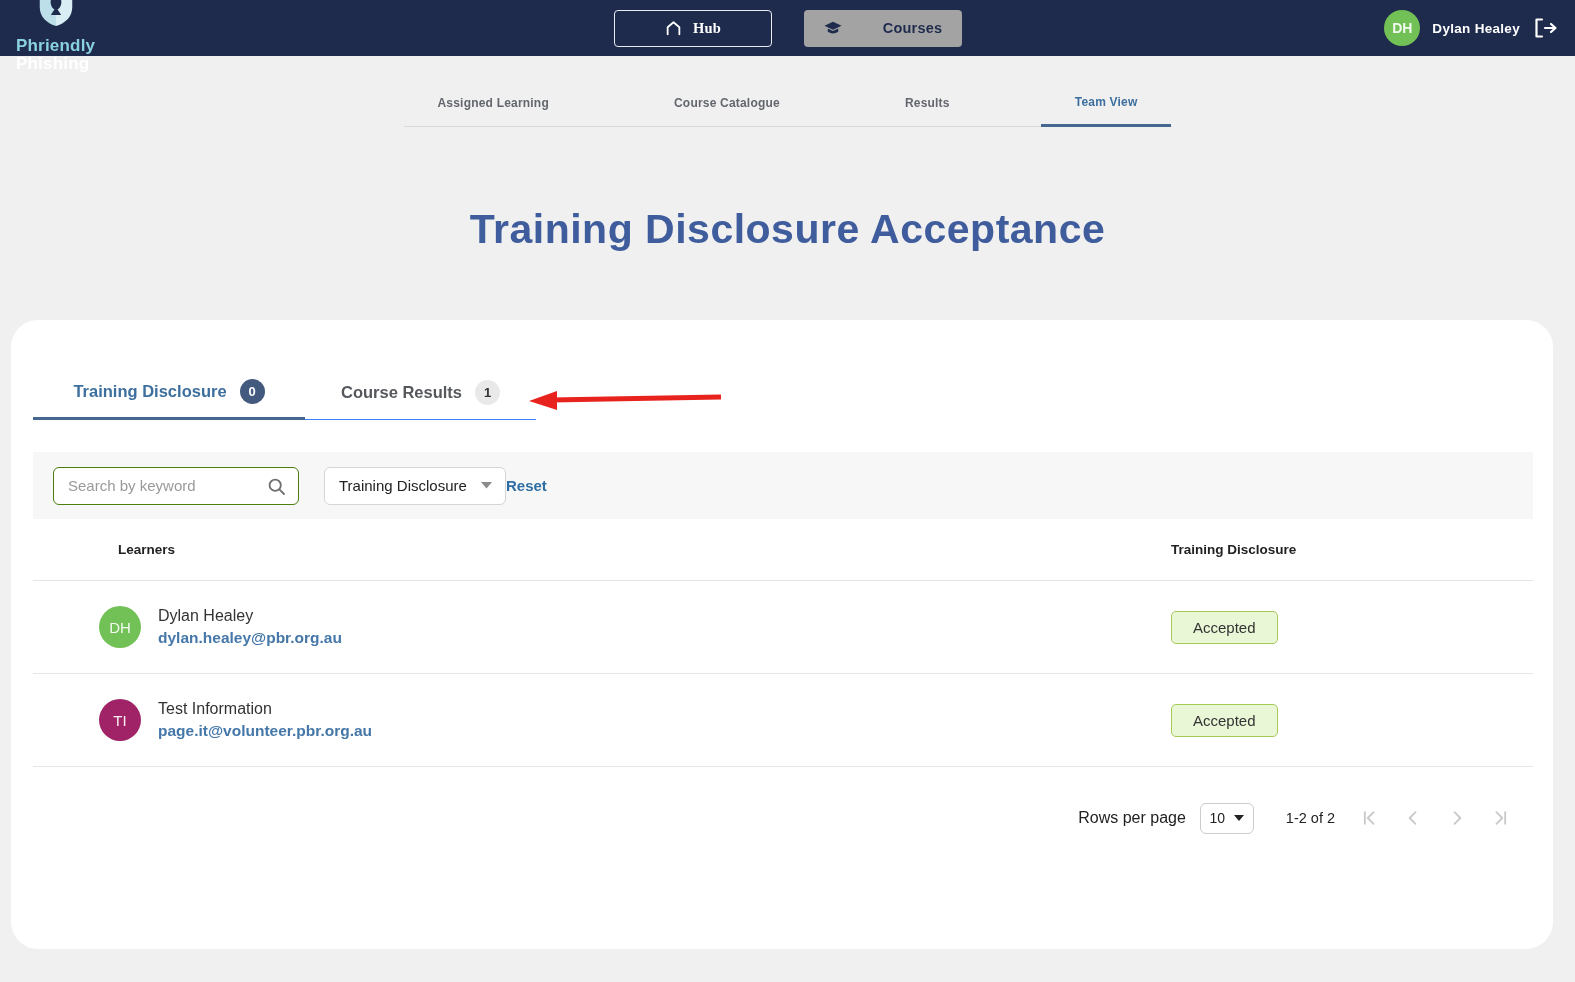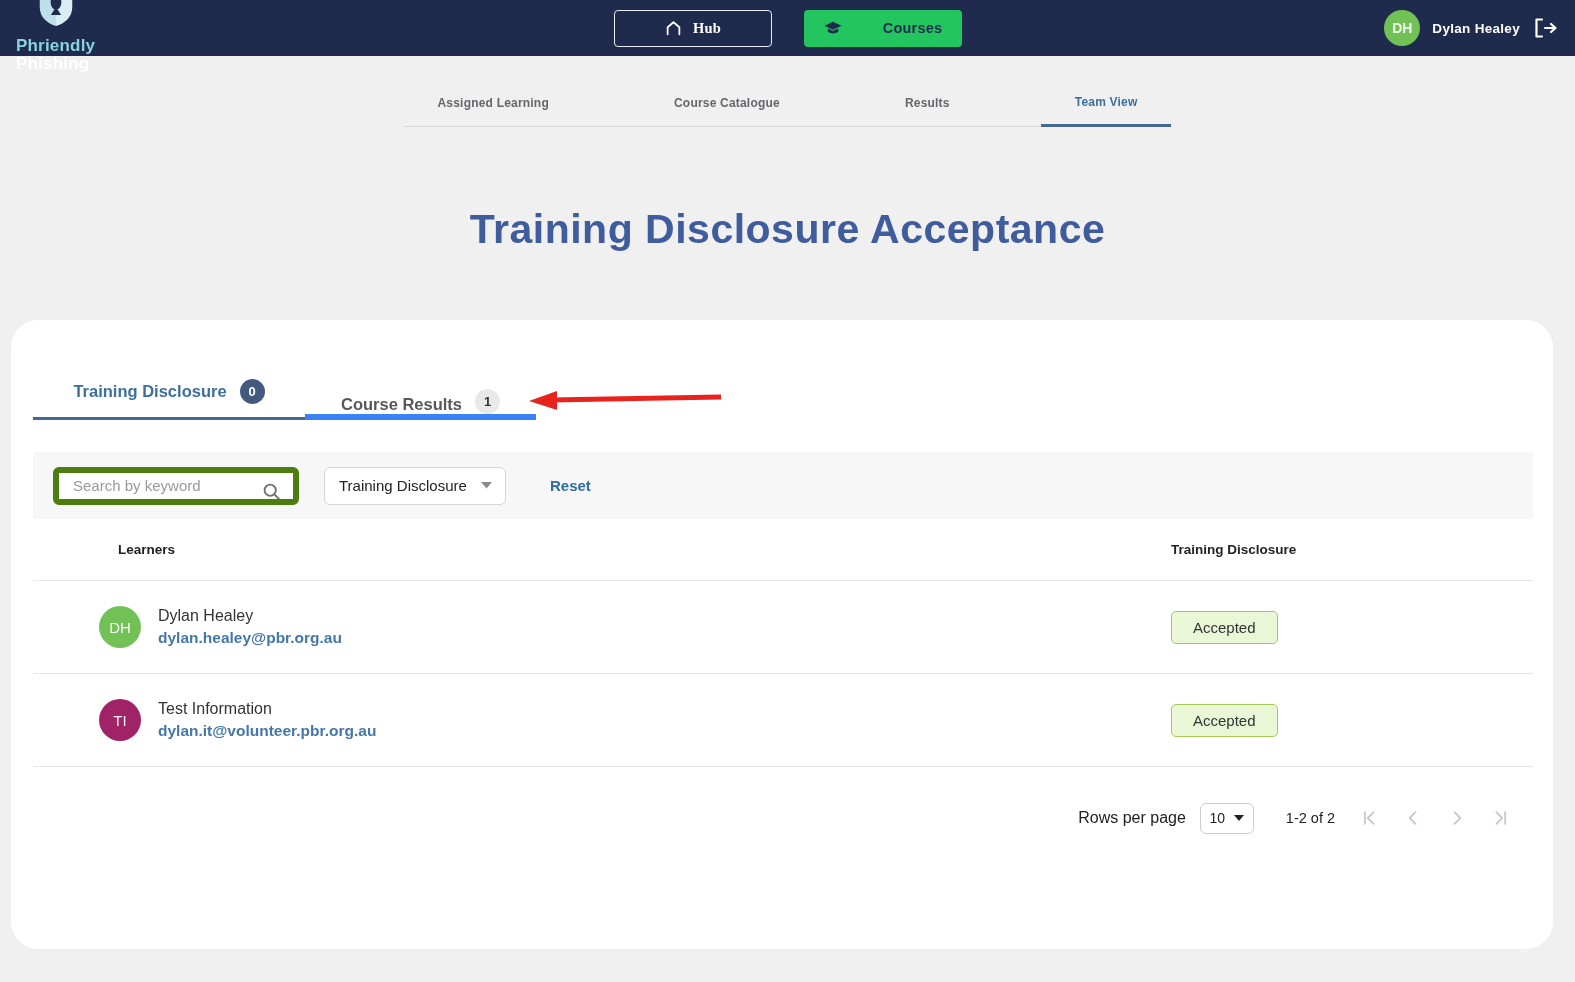--- a/index.html
+++ b/index.html
@@ -24,21 +24,21 @@
   .topbar-center {
     position:absolute; left:50%; transform:translateX(-50%);
     display:flex; gap:32px; align-items:center;
   }
   .tb-btn {
     width:158px; height:37px; border-radius:4px; font-weight:bold; font-size:14.5px;
     display:flex; align-items:center; justify-content:center; gap:10px;
     font-family:"Liberation Sans", sans-serif; cursor:pointer; letter-spacing:.2px;
   }
   .btn-hub { background:transparent; border:1.5px solid #e9ecf4; color:#ffffff;font-family:Liberation Serif, serif; }
-  .btn-courses { background:#22c55e; border:none; color:var(--navy);gap:40px; }
+  .btn-courses { background:#a3a3a3; border:none; color:var(--navy);gap:40px; }
 
   .topbar-user { margin-left:auto; display:flex; align-items:center; gap:12px; }
   .avatar-sm {
     width:36px; height:36px; border-radius:50%; background:var(--avatar-green);
     color:rgba(255,255,255,.9); font-size:14px; font-weight:bold;
     display:flex; align-items:center; justify-content:center;
   }
   .username { color:#ffffff; font-weight:bold; font-size:13.5px; letter-spacing:.3px; }
   .logout { cursor:pointer; display:flex; align-items:center; }
 
@@ -62,51 +62,51 @@
 
   
   .card { position:absolute; left:11px; top:320px; width:1542px; height:629px; background:#ffffff;border-radius:27px; }
 
   .inner-tabs { position:absolute; left:22px; top:46px; display:flex; }
   .itab {
     height:54px; display:flex; align-items:center; justify-content:center; gap:13px;
     font-size:16.5px; font-weight:bold; cursor:pointer;
   }
   .itab.active { width:272px; color:var(--tab-blue); border-bottom:3px solid #44688f; }
-  .itab.inactive { width:231px; color:#55585c; border-bottom:6px solid #3b82f6;align-items:flex-end; }
+  .itab.inactive { width:231px; color:#55585c; border-bottom:1px solid #3b82f6; }
   .badge {
     width:25px; height:25px; border-radius:50%; display:flex; align-items:center;
     justify-content:center; font-size:13px; font-weight:bold;
   }
   .badge-navy { background:var(--badge-navy); color:#ffffff; }
   .badge-gray { background:#e9e9e9; color:#333333; }
 
   
   .filter-bar {
     position:absolute; left:22px; top:132px; width:1500px; height:67px;
     background:#f7f7f7; display:flex; align-items:center; padding-left:20px;
   }
   .search-box {
     position:relative; width:246px; height:38px; background:#ffffff;
-    border:6px solid #4d7c0f; border-radius:6px; display:flex; align-items:center;
+    border:1px solid #4d7c0f; border-radius:6px; display:flex; align-items:center;
   }
   .search-box input {
     border:none; outline:none; background:transparent; width:100%;
     padding:0 38px 0 14px; font-size:15px; color:#333;
     font-family:"Liberation Sans", sans-serif;
   }
   .search-box input::placeholder { color:#9a9a9a; }
   .search-icon { position:absolute; right:11px; top:9px; }
   .dropdown {
     margin-left:25px; width:182px; height:38px; background:#ffffff;
     border:1px solid #d5d5d5; border-radius:6px; display:flex; align-items:center;
     justify-content:space-between; padding:0 13px 0 14px; font-size:15px; color:#222;
     cursor:pointer;
   }
-  .reset-link { margin-left:44px; color:var(--reset-blue); font-weight:bold; font-size:15px; cursor:pointer; }
+  .reset-link { color:var(--reset-blue); font-weight:bold; font-size:15px; cursor:pointer; }
 
   
   .table { position:absolute; left:22px; top:199px; width:1500px; }
   .thead {
     height:62px; display:flex; align-items:center; border-bottom:1px solid #e5e5e5;
     font-size:13.5px; font-weight:bold; color:#222;
   }
   .th-learners { padding-left:85px; flex:1; }
   .col-status { width:370px; padding-left:8px; }
   .trow { height:93px; display:flex; align-items:center; border-bottom:1px solid #e5e5e5; }
@@ -253,21 +253,21 @@
       <div class="col-status">
         <span class="status-chip">Accepted</span>
       </div>
     </div>
 
     <div class="trow">
       <div class="cell-learner">
         <div class="avatar-row" style="background: rgb(160, 35, 104);">TI</div>
         <div>
           <div class="learner-name">Test Information</div>
-          <div class="learner-email">dylan.it@volunteer.pbr.org.au</div>
+          <div class="learner-email">page.it@volunteer.pbr.org.au</div>
         </div>
       </div>
       <div class="col-status">
         <span class="status-chip">Accepted</span>
       </div>
     </div>
   </div>
 
   <div class="pagination">
     <span class="rpp-label">Rows per page</span>

